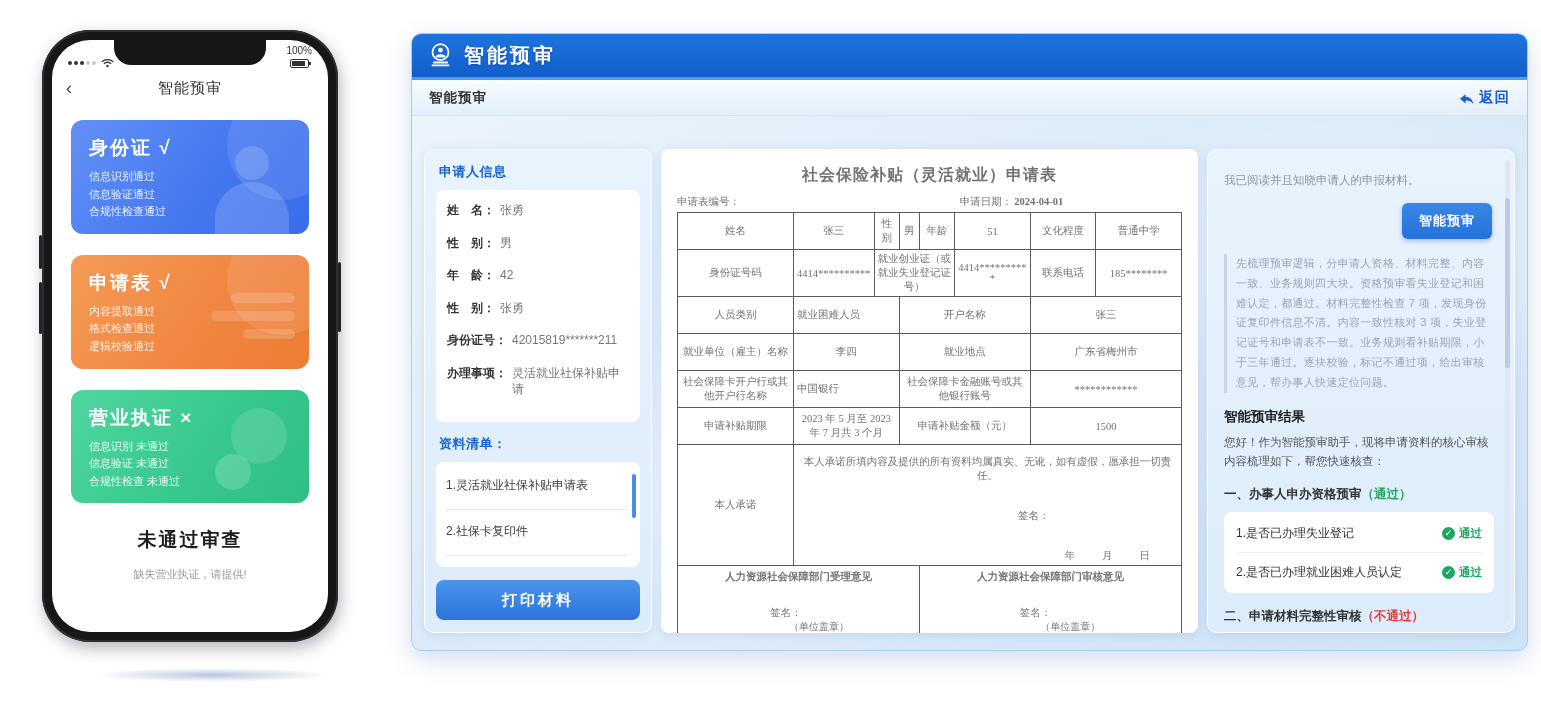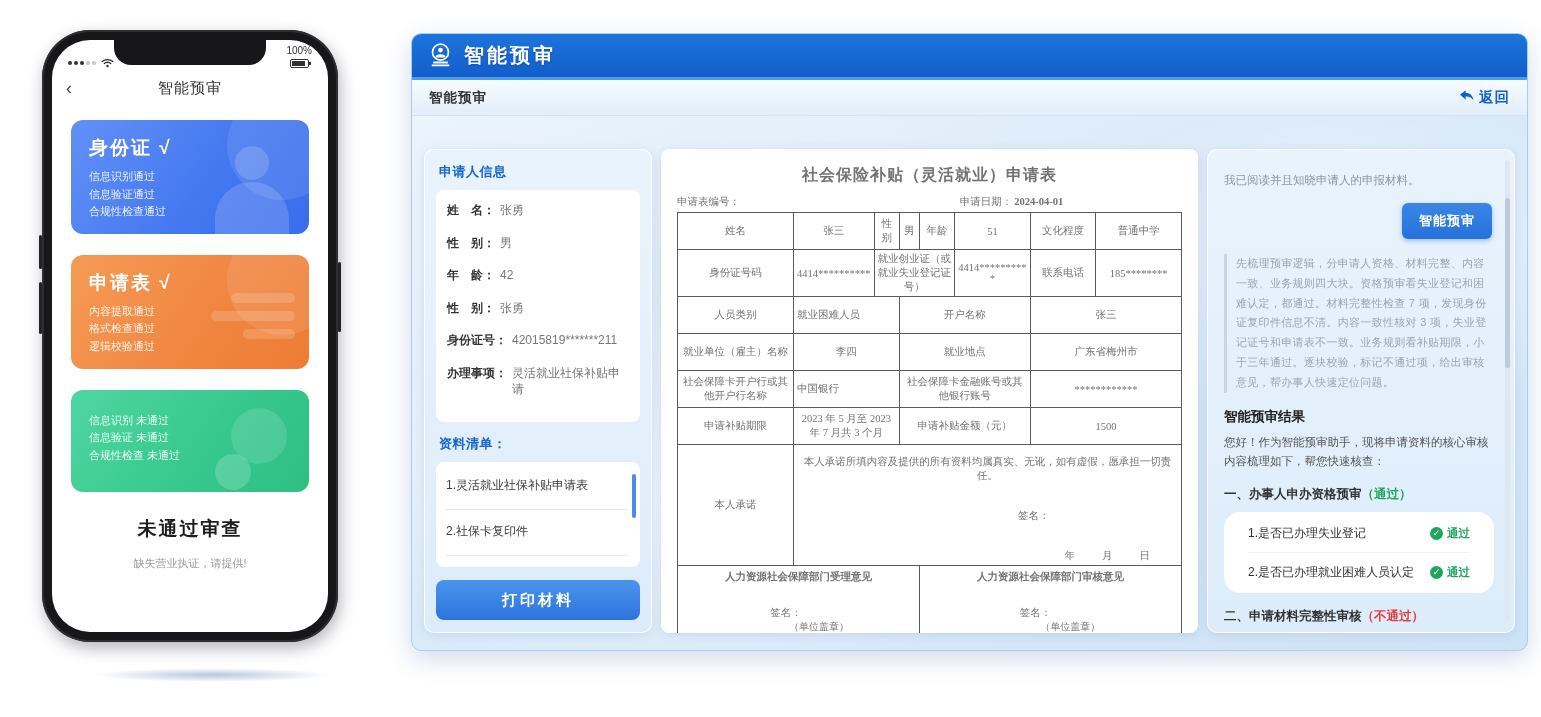--- a/index.html
+++ b/index.html
@@ -64,21 +64,21 @@
   .window::after { content:""; position:absolute; right:-15%; top:8%; width:60%; height:55%;
     background:radial-gradient(ellipse at center, rgba(255,255,255,.45), rgba(255,255,255,0) 65%); }
   .titlebar { position:relative; z-index:3; height:46px; display:flex; align-items:center; gap:10px;
     padding:0 15px; background:linear-gradient(180deg,#1d74dc 0%,#1360cd 90%);
     border-bottom:3px solid #4e9ceb; }
   .brand { color:#fff; font-size:20px; font-weight:800; letter-spacing:3px; text-shadow:0 1px 2px rgba(0,40,100,.4); }
   .subheader { position:relative; z-index:3; height:36px; display:flex; align-items:center;
     justify-content:space-between; padding:0 17px;
     background:linear-gradient(180deg,#f6fbff 0%,#e2eefa 100%); border-bottom:1px solid #d3e4f5; }
   .page-title { font-size:13.5px; font-weight:700; color:#333; letter-spacing:1px; }
-  .back-btn { display:flex; align-items:flex-start; gap:5px; color:#1461ce; font-size:14.5px;
+  .back-btn { display:flex; align-items:flex-end; gap:5px; color:#1461ce; font-size:14.5px;
     font-weight:700; cursor:pointer; letter-spacing:1px; }
   .wbody { position:absolute; z-index:2; left:0; right:0; top:82px; bottom:0;
     display:flex; gap:9px; padding:33px 12px 17px 12px; }
 
   .panel-soft { background:linear-gradient(180deg,#e9f3fd 0%,#ddecfa 100%);
     border:1px solid rgba(255,255,255,.95); border-radius:10px;
     box-shadow:0 2px 10px rgba(90,130,190,.18); }
 
   
   .lpanel { width:228px; padding:12px 11px; display:flex; flex-direction:column; }
@@ -123,21 +123,21 @@
   .as-btn { display:block; margin:15px 2px 15px auto; border:none; border-radius:6px;
     background:linear-gradient(180deg,#3b87e6 0%,#2471da 100%); color:#fff; padding:9px 17px;
     font-size:13px; font-weight:700; letter-spacing:1px; cursor:pointer; font-family:inherit;
     box-shadow:0 2px 5px rgba(30,90,180,.35); }
   .as-quote { border-left:3px solid #c7d5e5; padding-left:9px; font-size:11px; color:#9aa5b3;
     line-height:1.8; letter-spacing:.3px; }
   .res-title { font-size:13.5px; font-weight:800; color:#222; margin-top:15px; }
   .res-intro { font-size:11.5px; color:#555; line-height:1.65; margin-top:7px; }
   .sec-head { font-size:12.5px; font-weight:800; color:#333; margin:15px 0 9px 0; }
   .st-pass { color:#1ea55f; } .st-fail { color:#e23d3d; }
-  .sec-card { background:#fff; border-radius:16px; padding:2px 24px; }
+  .sec-card { background:#fff; border-radius:8px; padding:2px 12px; }
   .chk-item { padding:11px 0 10px 0; border-bottom:1px solid #f1f1f1; }
   .chk-item:last-child { border-bottom:none; }
   .chk-top { display:flex; justify-content:space-between; align-items:center; font-size:12px; color:#333; }
   .badge { display:flex; align-items:center; gap:4px; font-size:11.5px; font-weight:700; white-space:nowrap; }
   .badge.pass { color:#1ea55f; }
   .disc { width:13px; height:13px; border-radius:50%; color:#fff; font-size:9px; line-height:13px;
     text-align:center; display:inline-block; font-weight:700; }
   .disc.g { background:#1ea55f; }
   .r-scroll-track { position:absolute; right:4px; top:10px; bottom:10px; width:5px;
     background:#dfe8f2; border-radius:3px; }
@@ -195,20 +195,21 @@
         <div class="mcard-title"><span>申请表</span> <span>√</span></div>
         <div class="mcard-lines">
           <div>内容提取通过</div>
           <div>格式检查通过</div>
           <div>逻辑校验通过</div>
         </div>
       </div>
       <div class="mcard mcard-green">
         <div class="deco deco-g1"></div>
         <div class="deco deco-g2"></div>
+        <div class="mcard-title"><span>营业执证</span> <span>×</span></div>
         <div class="mcard-lines">
           <div>信息识别 未通过</div>
           <div>信息验证 未通过</div>
           <div>合规性检查 未通过</div>
         </div>
       </div>
     </div>
     <div class="phone-result">未通过审查</div>
     <div class="phone-note">缺失营业执证，请提供!</div>
   </div>

